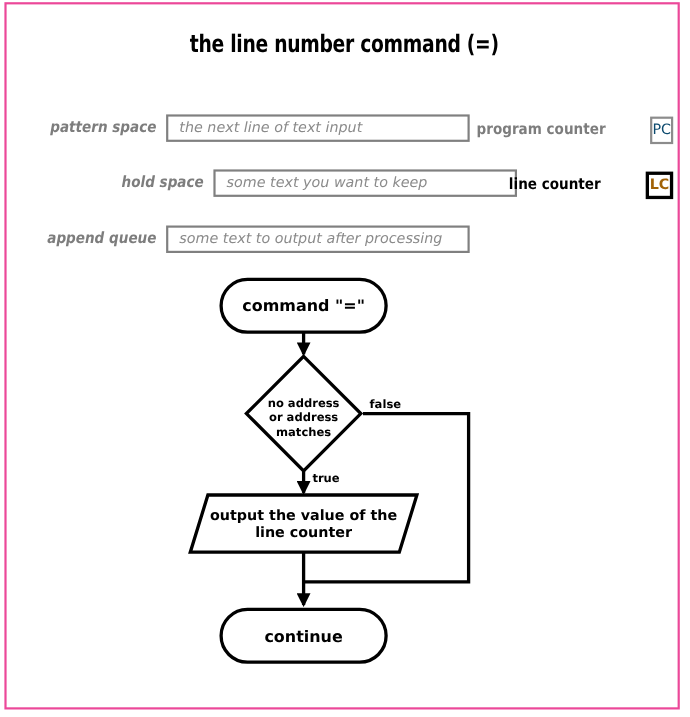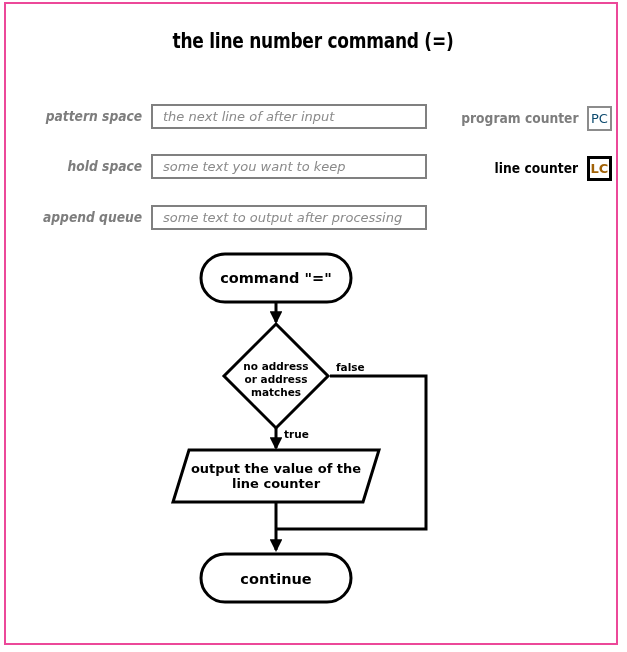--- a/index.html
+++ b/index.html
@@ -75,32 +75,33 @@
     padding-left: 10px;
   }
   .field-row .field-value {
     font-family: "DejaVu Sans", sans-serif;
     font-size: 13px;
     color: #8a8a8a;
     white-space: nowrap;
   }
 
   #row-pattern-space { top: 99px; }
-  #row-hold-space    { top: 149px; }
+  #row-hold-space    { top: 149px; margin-left: 43px; }
   #row-append-queue  { top: 200px; }
 
   
   .reg-row {
     position: absolute;
     left: 430px;
     width: 176px;
     height: 26px;
     display: flex;
     align-items: center;
     justify-content: flex-end;
+    gap: 32px;
   }
   .reg-row .reg-label {
     font-family: "DejaVu Sans", sans-serif;
     font-weight: bold;
     font-size: 14px;
     color: #7d7d7d;
     padding-right: 10px;
     transform: scaleX(0.88);
     transform-origin: right center;
     white-space: nowrap;
@@ -168,21 +169,21 @@
 </head>
 <body>
 
 <div id="app-frame">
 
   <div id="page-title">the line number command (=)</div>
 
   <div class="field-row" id="row-pattern-space">
     <div class="field-label">pattern space</div>
     <div class="field-box">
-      <span class="field-value">the next line of after input</span>
+      <span class="field-value">the next line of text input</span>
     </div>
   </div>
 
   <div class="field-row" id="row-hold-space">
     <div class="field-label">hold space</div>
     <div class="field-box">
       <span class="field-value">some text you want to keep</span>
     </div>
   </div>
 

